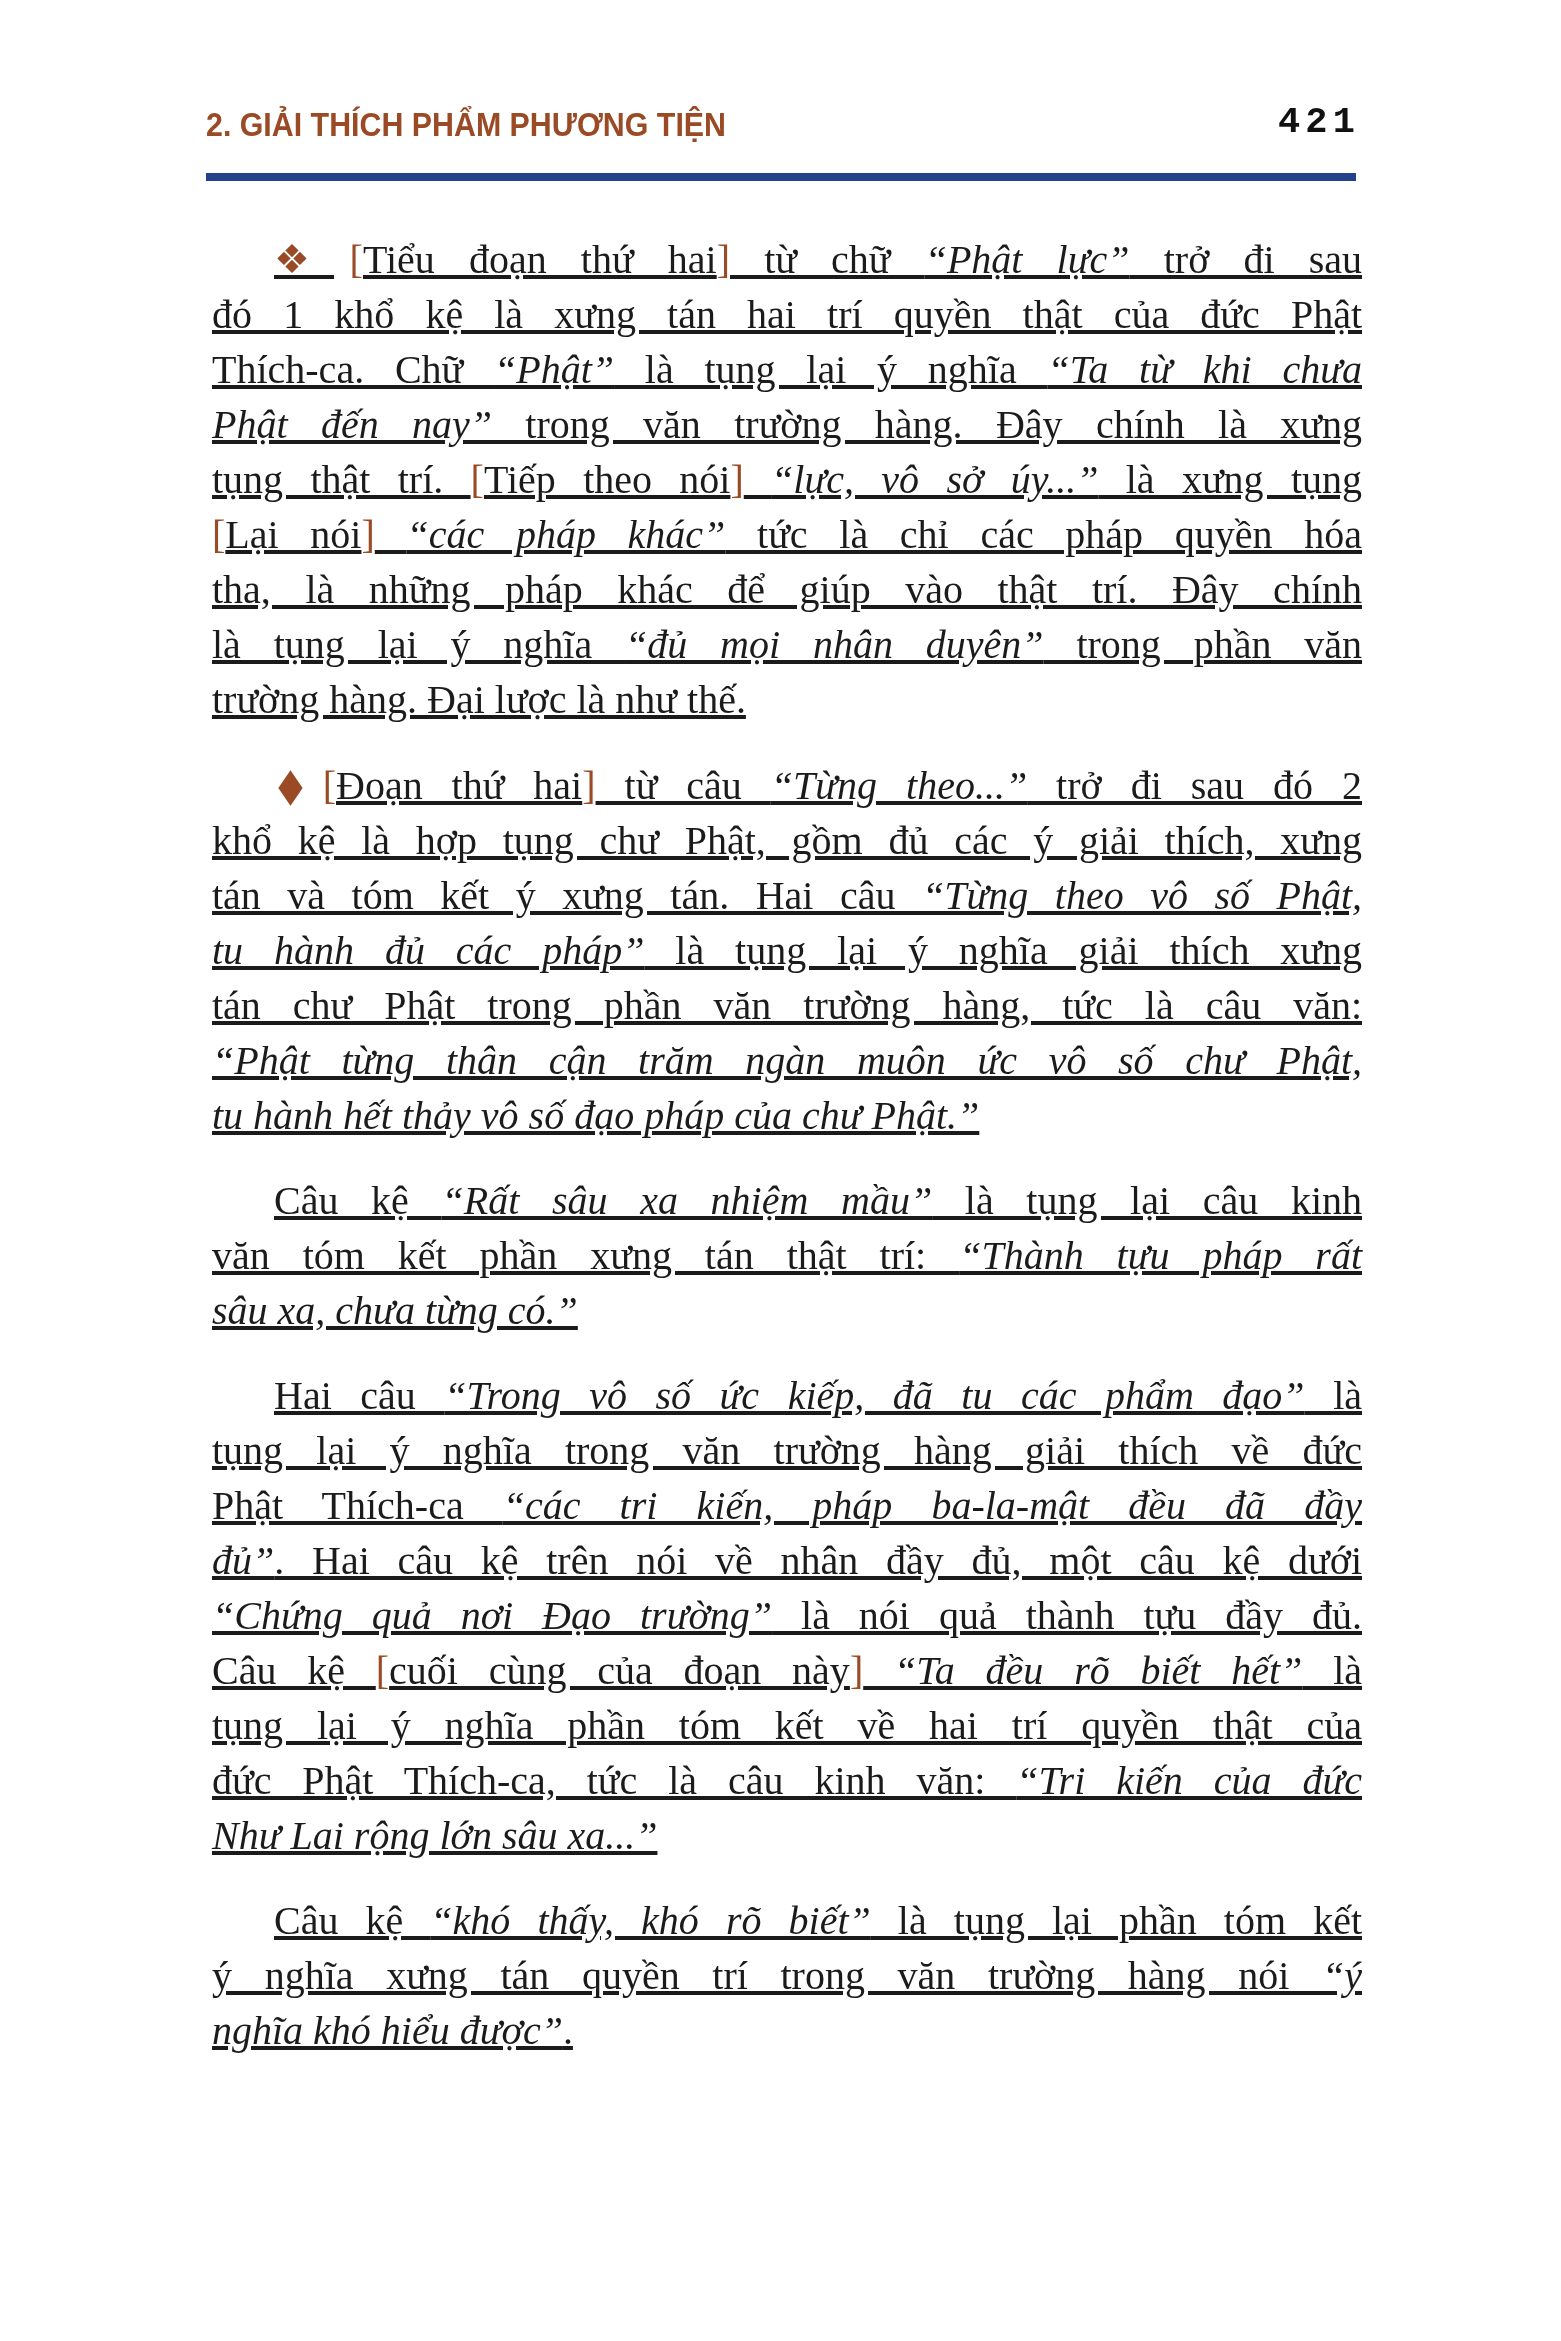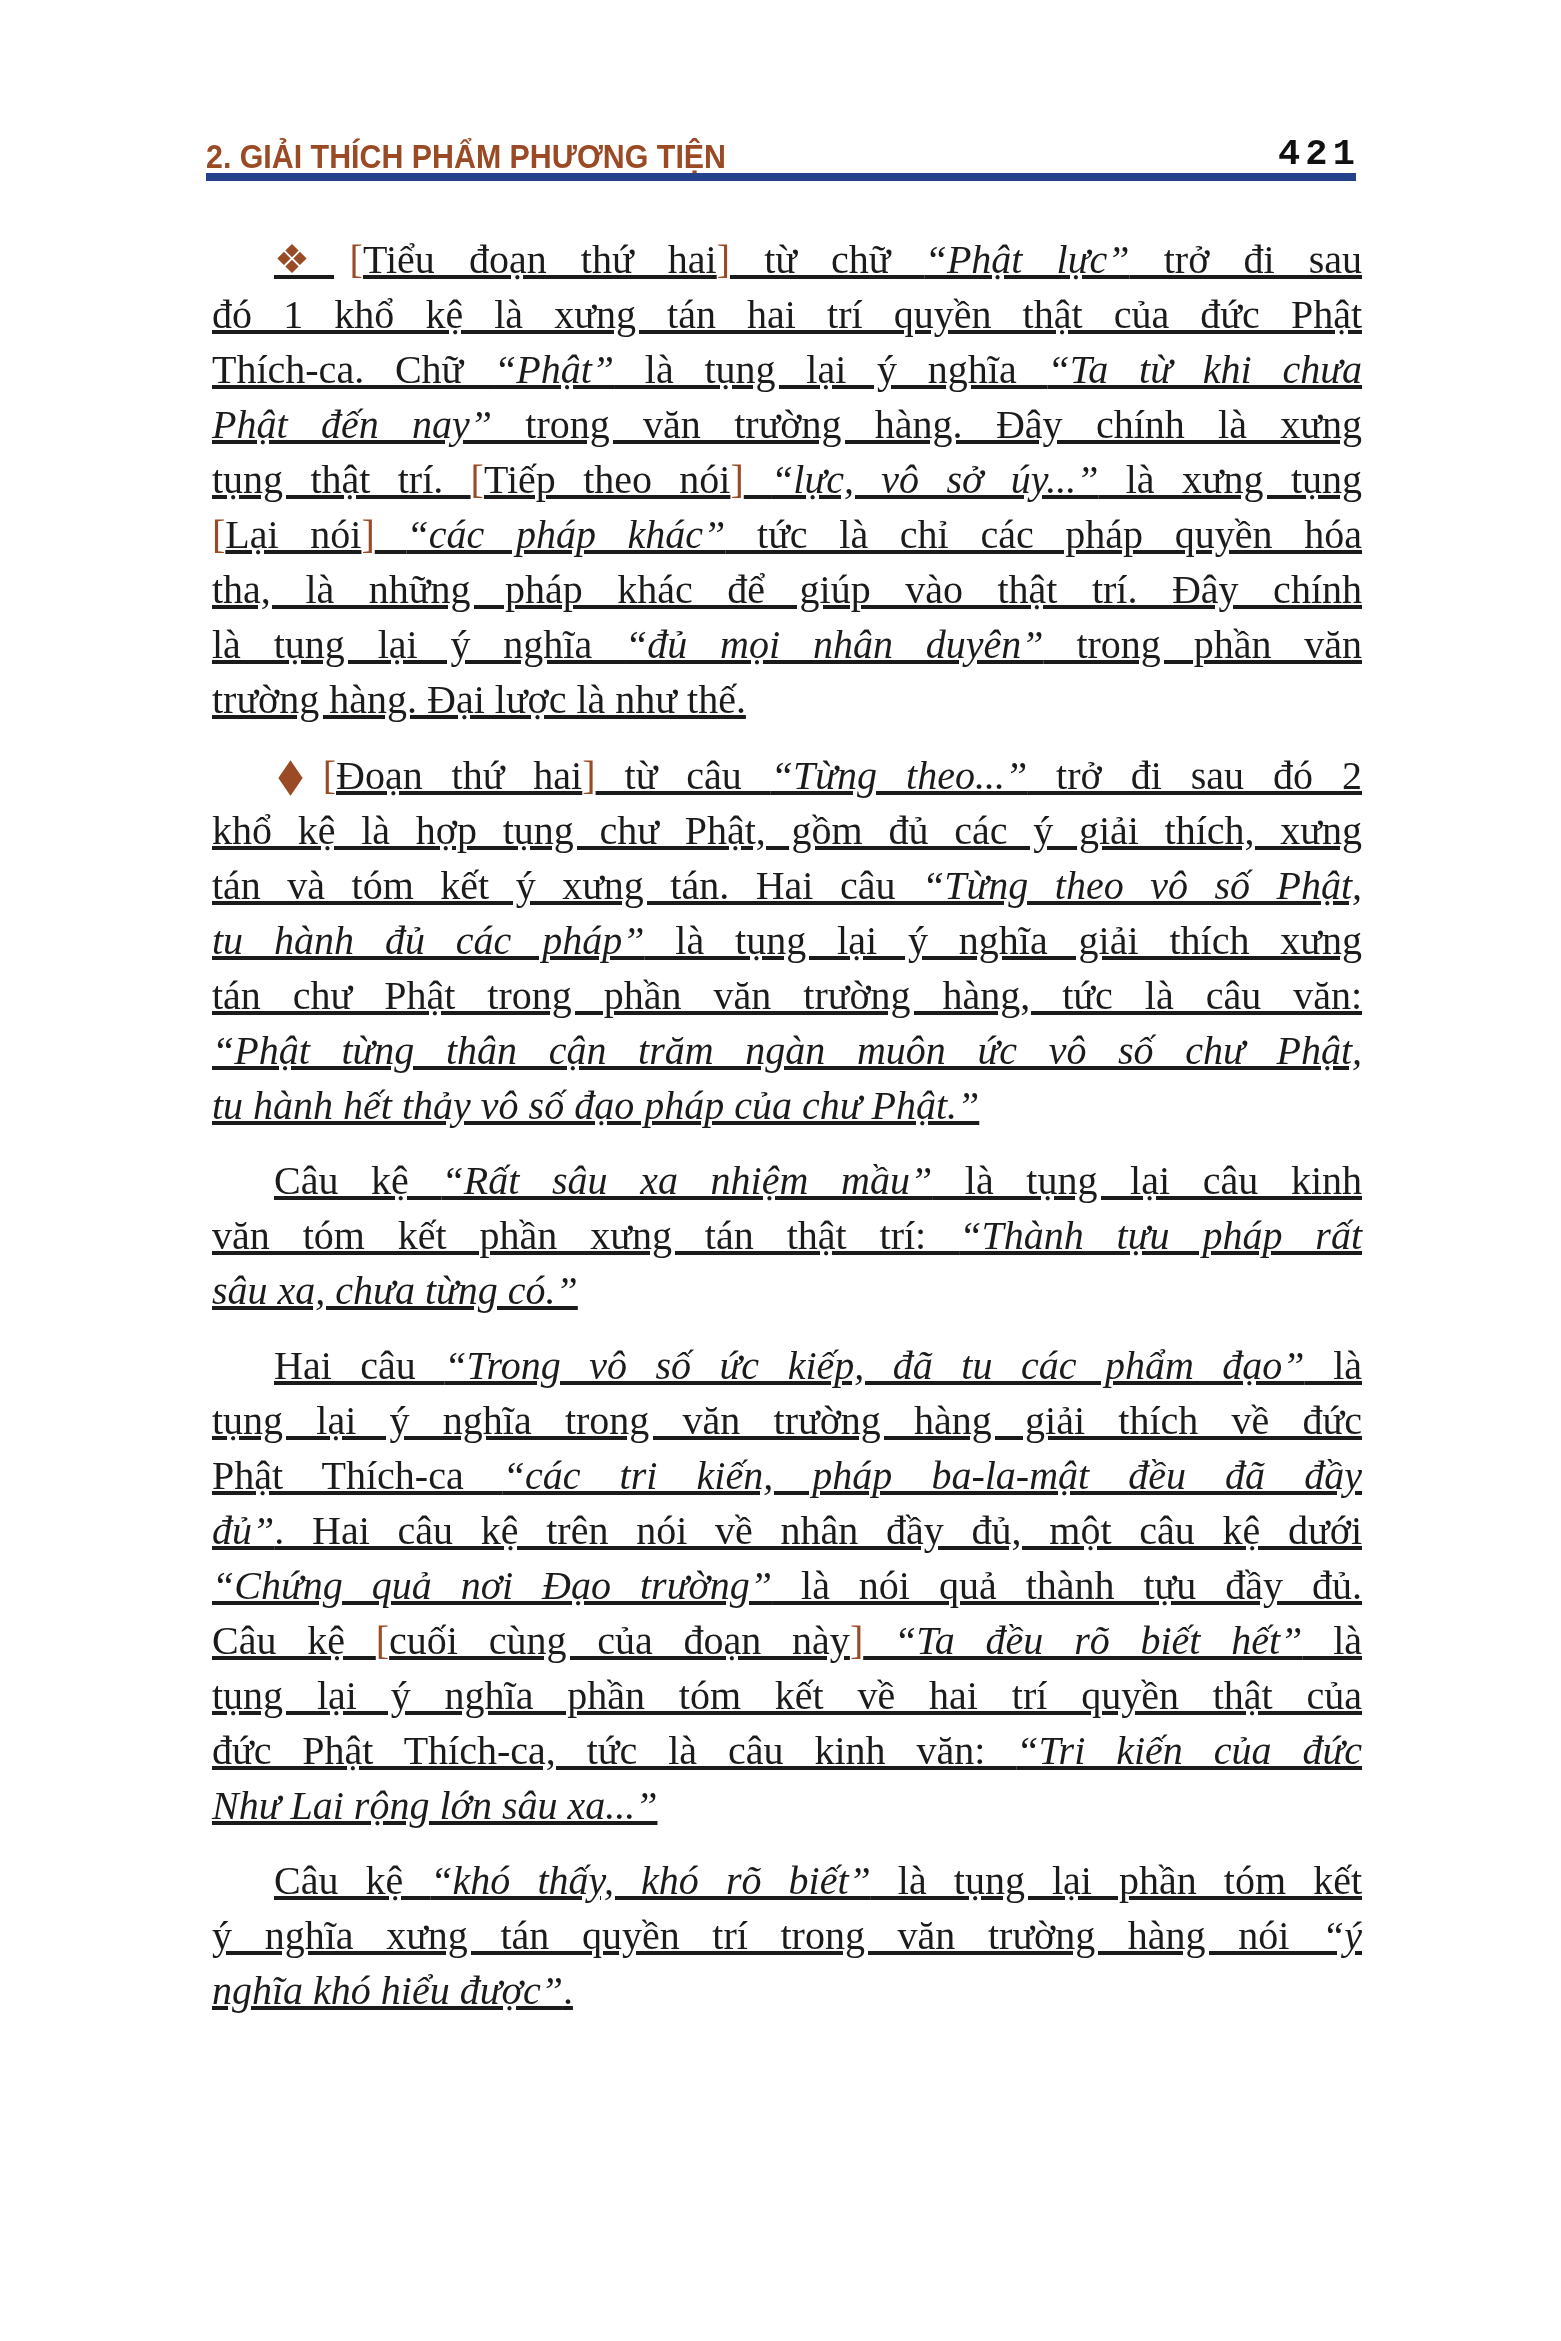--- a/index.html
+++ b/index.html
@@ -11,21 +11,21 @@
   html,body{margin:0;padding:0;background:#e8e8e8;}
   .page{
     position:relative;
     width:1561px;height:2342px;
     background:var(--paper);
     margin:0 auto;
     overflow:hidden;
     font-family:"Liberation Serif","DejaVu Serif",serif;
   }
   .page-header{
-    position:absolute;left:206px;right:206px;top:136px;
+    position:absolute;left:206px;right:206px;top:104px;
     display:flex;justify-content:space-between;align-items:flex-end;
   }
   .running-head{
     font-family:"Liberation Sans","DejaVu Sans",sans-serif;
     font-weight:bold;
     font-size:33px;line-height:1;
     color:var(--accent);
     letter-spacing:0px;
     transform:scaleX(0.92);transform-origin:left bottom;
     white-space:nowrap;
@@ -43,21 +43,21 @@
     width:1150px;height:7.8px;
     background:var(--rule);
   }
   .body-text{
     position:absolute;left:212px;top:232px;
     width:1150px;
     font-size:40px;line-height:55px;
     color:var(--ink);
     text-decoration:underline;
   }
-  .para + .para{margin-top:20px;}
+  .para + .para{margin-top:30px;}
   .line{
     text-align:justify;
     text-align-last:justify;
     text-justify:inter-word;
   }
   .line.para-first{padding-left:62px;}
   .line.para-last{text-align-last:left;}
   .seg-n{font-style:normal;}
   .seg-i{font-style:italic;}
   .seg-b{font-style:normal;color:var(--accent);}

